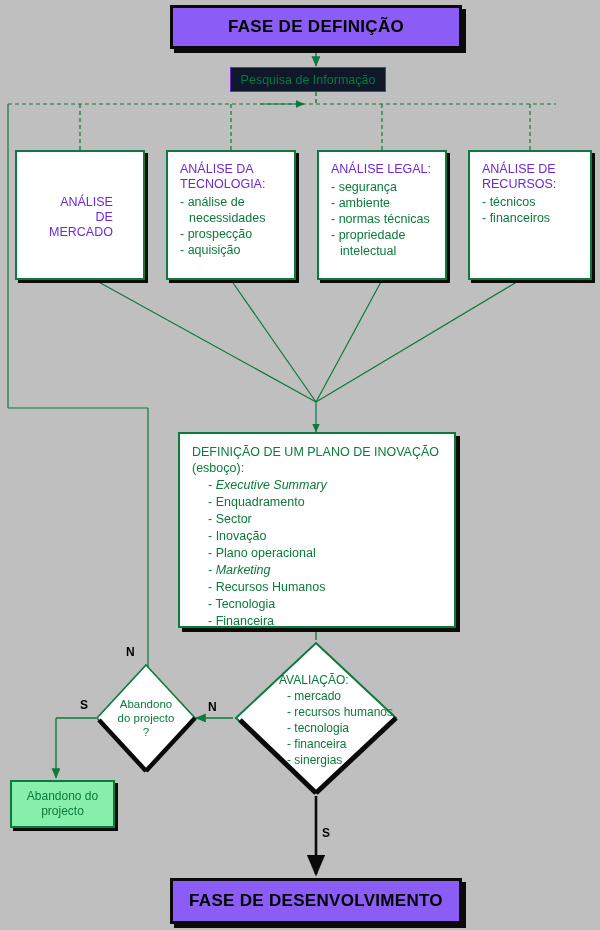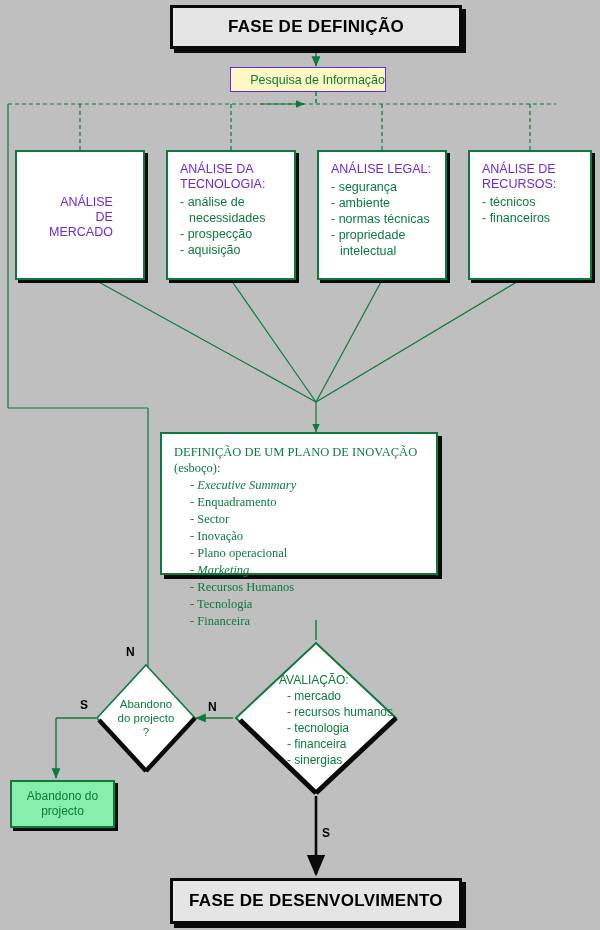--- a/index.html
+++ b/index.html
@@ -23,42 +23,42 @@
   svg.lines {
     position: absolute;
     left: 0; top: 0;
     width: 600px;
     height: 930px;
     pointer-events: none;
   }
   .node {
     position: absolute;
     box-sizing: border-box;
-    background: #e5e5e5;
+    background: #8b5cf6;
     border: 2px solid #0a0a0a;
   }
   .phase {
     border: 3px solid #0a0a0a;
     box-shadow: 4px 4px 0 #0a0a0a;
     display: flex;
     align-items: center;
     justify-content: center;
   }
   .phase .title {
     font-weight: bold;
     font-size: 17px;
     color: #000000;
     letter-spacing: 0.3px;
   }
   .small-box {
     border: 4px solid #6d28d9;
-    background: #fef9c3;
+    background: #0f172a;
     display: flex;
     align-items: center;
-    justify-content: flex-end;
+    justify-content: center;
   }
   .small-box .title {
     font-size: 12.5px;
     color: #0b7a3b;
   }
   .analysis {
     border: 2px solid #0b7a3b;
     box-shadow: 3px 3px 0 #0a0a0a;
     background: #ffffff;
     padding: 10px 10px 6px 12px;
@@ -262,21 +262,21 @@
 
   <div class="node analysis" style="left:468px; top:150px; width:124px; height:130px;">
     <div class="heading">ANÁLISE DE
 RECURSOS:</div>
     <ul>
       <li>- técnicos</li>
       <li>- financeiros</li>
     </ul>
   </div>
 
-  <div class="node plan" style="left:160px; top:432px; width:278px; height:143px;font-family:Liberation Serif, serif;">
+  <div class="node plan" style="left:178px; top:432px; width:278px; height:196px;">
     <div class="heading">DEFINIÇÃO DE UM PLANO DE INOVAÇÃO</div>
     <div class="heading">(esboço):</div>
     <ul>
       <li class="italic">-  Executive Summary</li>
       <li>-  Enquadramento</li>
       <li>-  Sector</li>
       <li>-  Inovação</li>
       <li>-  Plano operacional</li>
       <li class="italic">-  Marketing</li>
       <li>-  Recursos Humanos</li>

